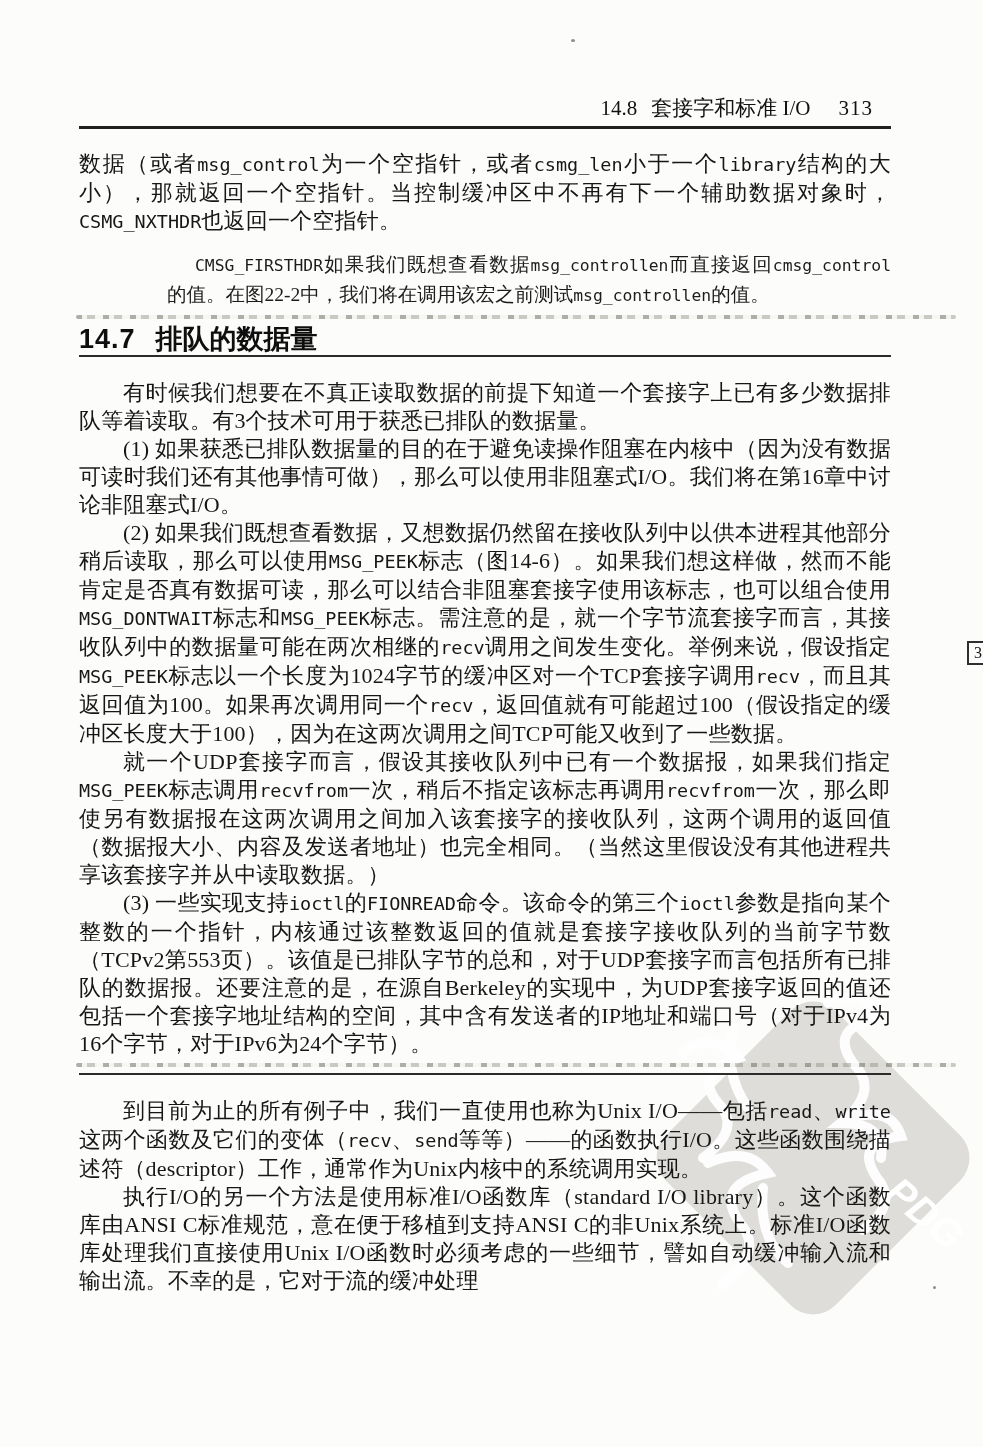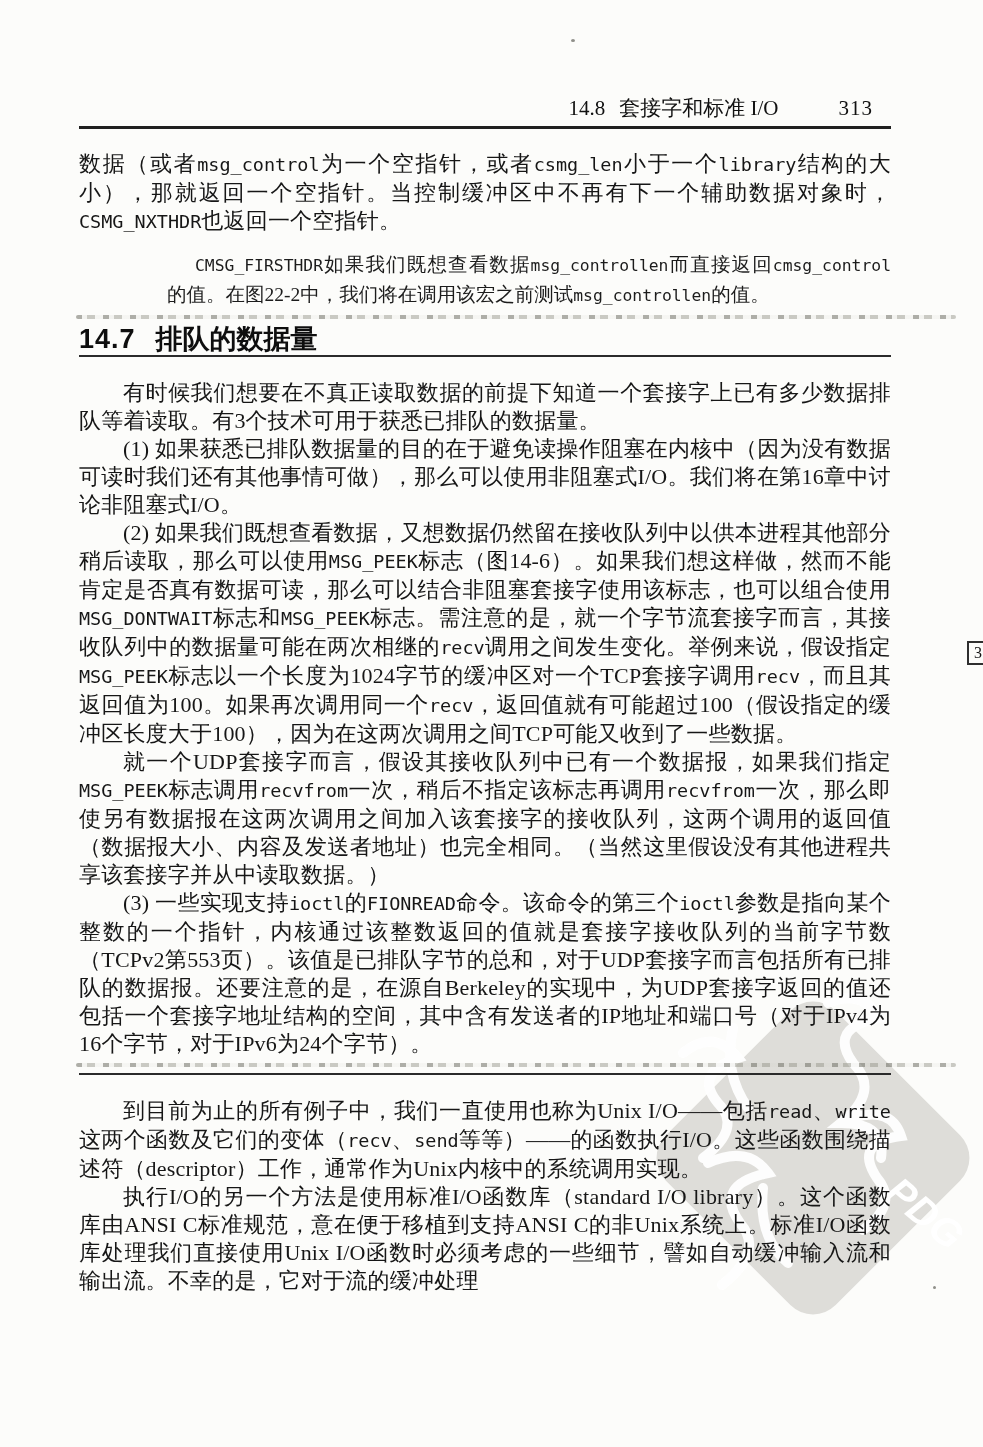--- a/index.html
+++ b/index.html
@@ -15,21 +15,21 @@
   
   .watermark{position:absolute;left:598px;top:958px;width:385px;height:400px;z-index:0;}
   
   .column{position:absolute;left:79px;top:0;width:812px;z-index:1;}
   .page-header{
     margin-top:94px;
     display:flex;justify-content:flex-end;align-items:baseline;
     font-size:21px;color:#111;padding-right:18px;
   }
   .page-header .hdr-title{margin-left:14px;}
-  .page-header .hdr-page{margin-left:60px;letter-spacing:1px;}
+  .page-header .hdr-page{margin-left:28px;letter-spacing:1px;}
   .header-rule{border-bottom:3px solid #1f1f1f;margin-top:4px;}
   
   .body-p{
     margin:8px 0 0 0;
     font-size:22px;line-height:28px;
     text-align:justify;
     letter-spacing:0.2px;
   }
   .body-p.tight{margin-top:0;}
   #content > .body-p:first-child{margin-top:21px;}

